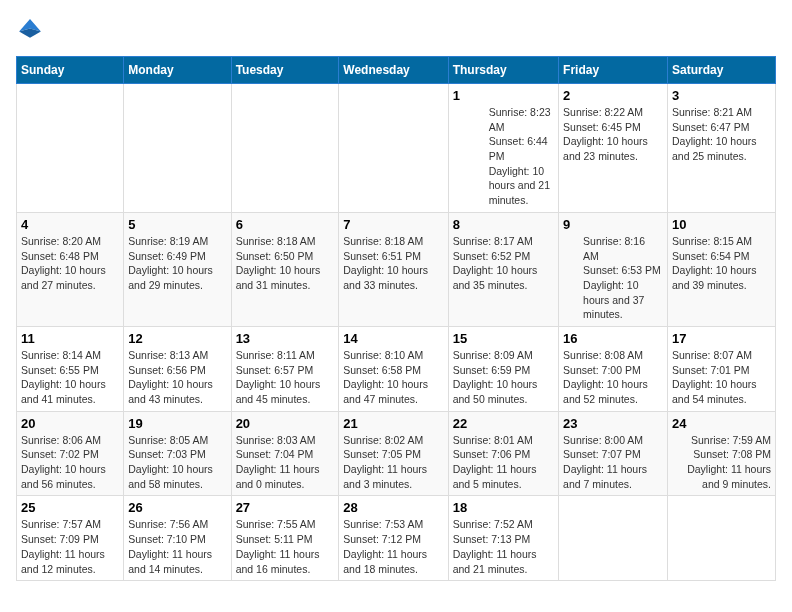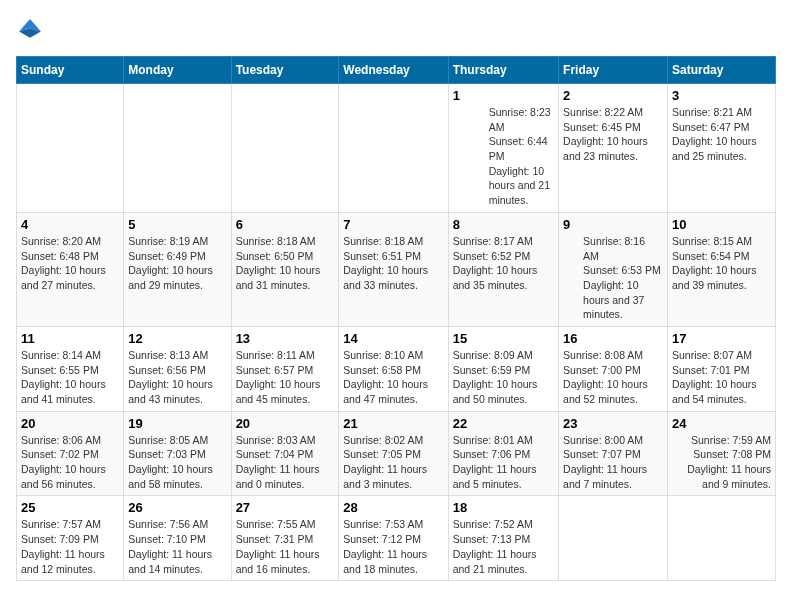--- a/index.html
+++ b/index.html
@@ -290,21 +290,21 @@
         </td>
         <td>
           <span class="day-num">26</span>
           <div class="day-info" style="white-space: pre-line;">Sunrise: 7:56 AM
 Sunset: 7:10 PM
 Daylight: 11 hours and 14 minutes.</div>
         </td>
         <td>
           <span class="day-num">27</span>
           <div class="day-info" style="white-space: pre-line;">Sunrise: 7:55 AM
-Sunset: 7:31 PM
+Sunset: 5:11 PM
 Daylight: 11 hours and 16 minutes.</div>
         </td>
         <td>
           <span class="day-num">28</span>
           <div class="day-info" style="white-space: pre-line;">Sunrise: 7:53 AM
 Sunset: 7:12 PM
 Daylight: 11 hours and 18 minutes.</div>
         </td>
         <td>
           <span class="day-num">18</span>

